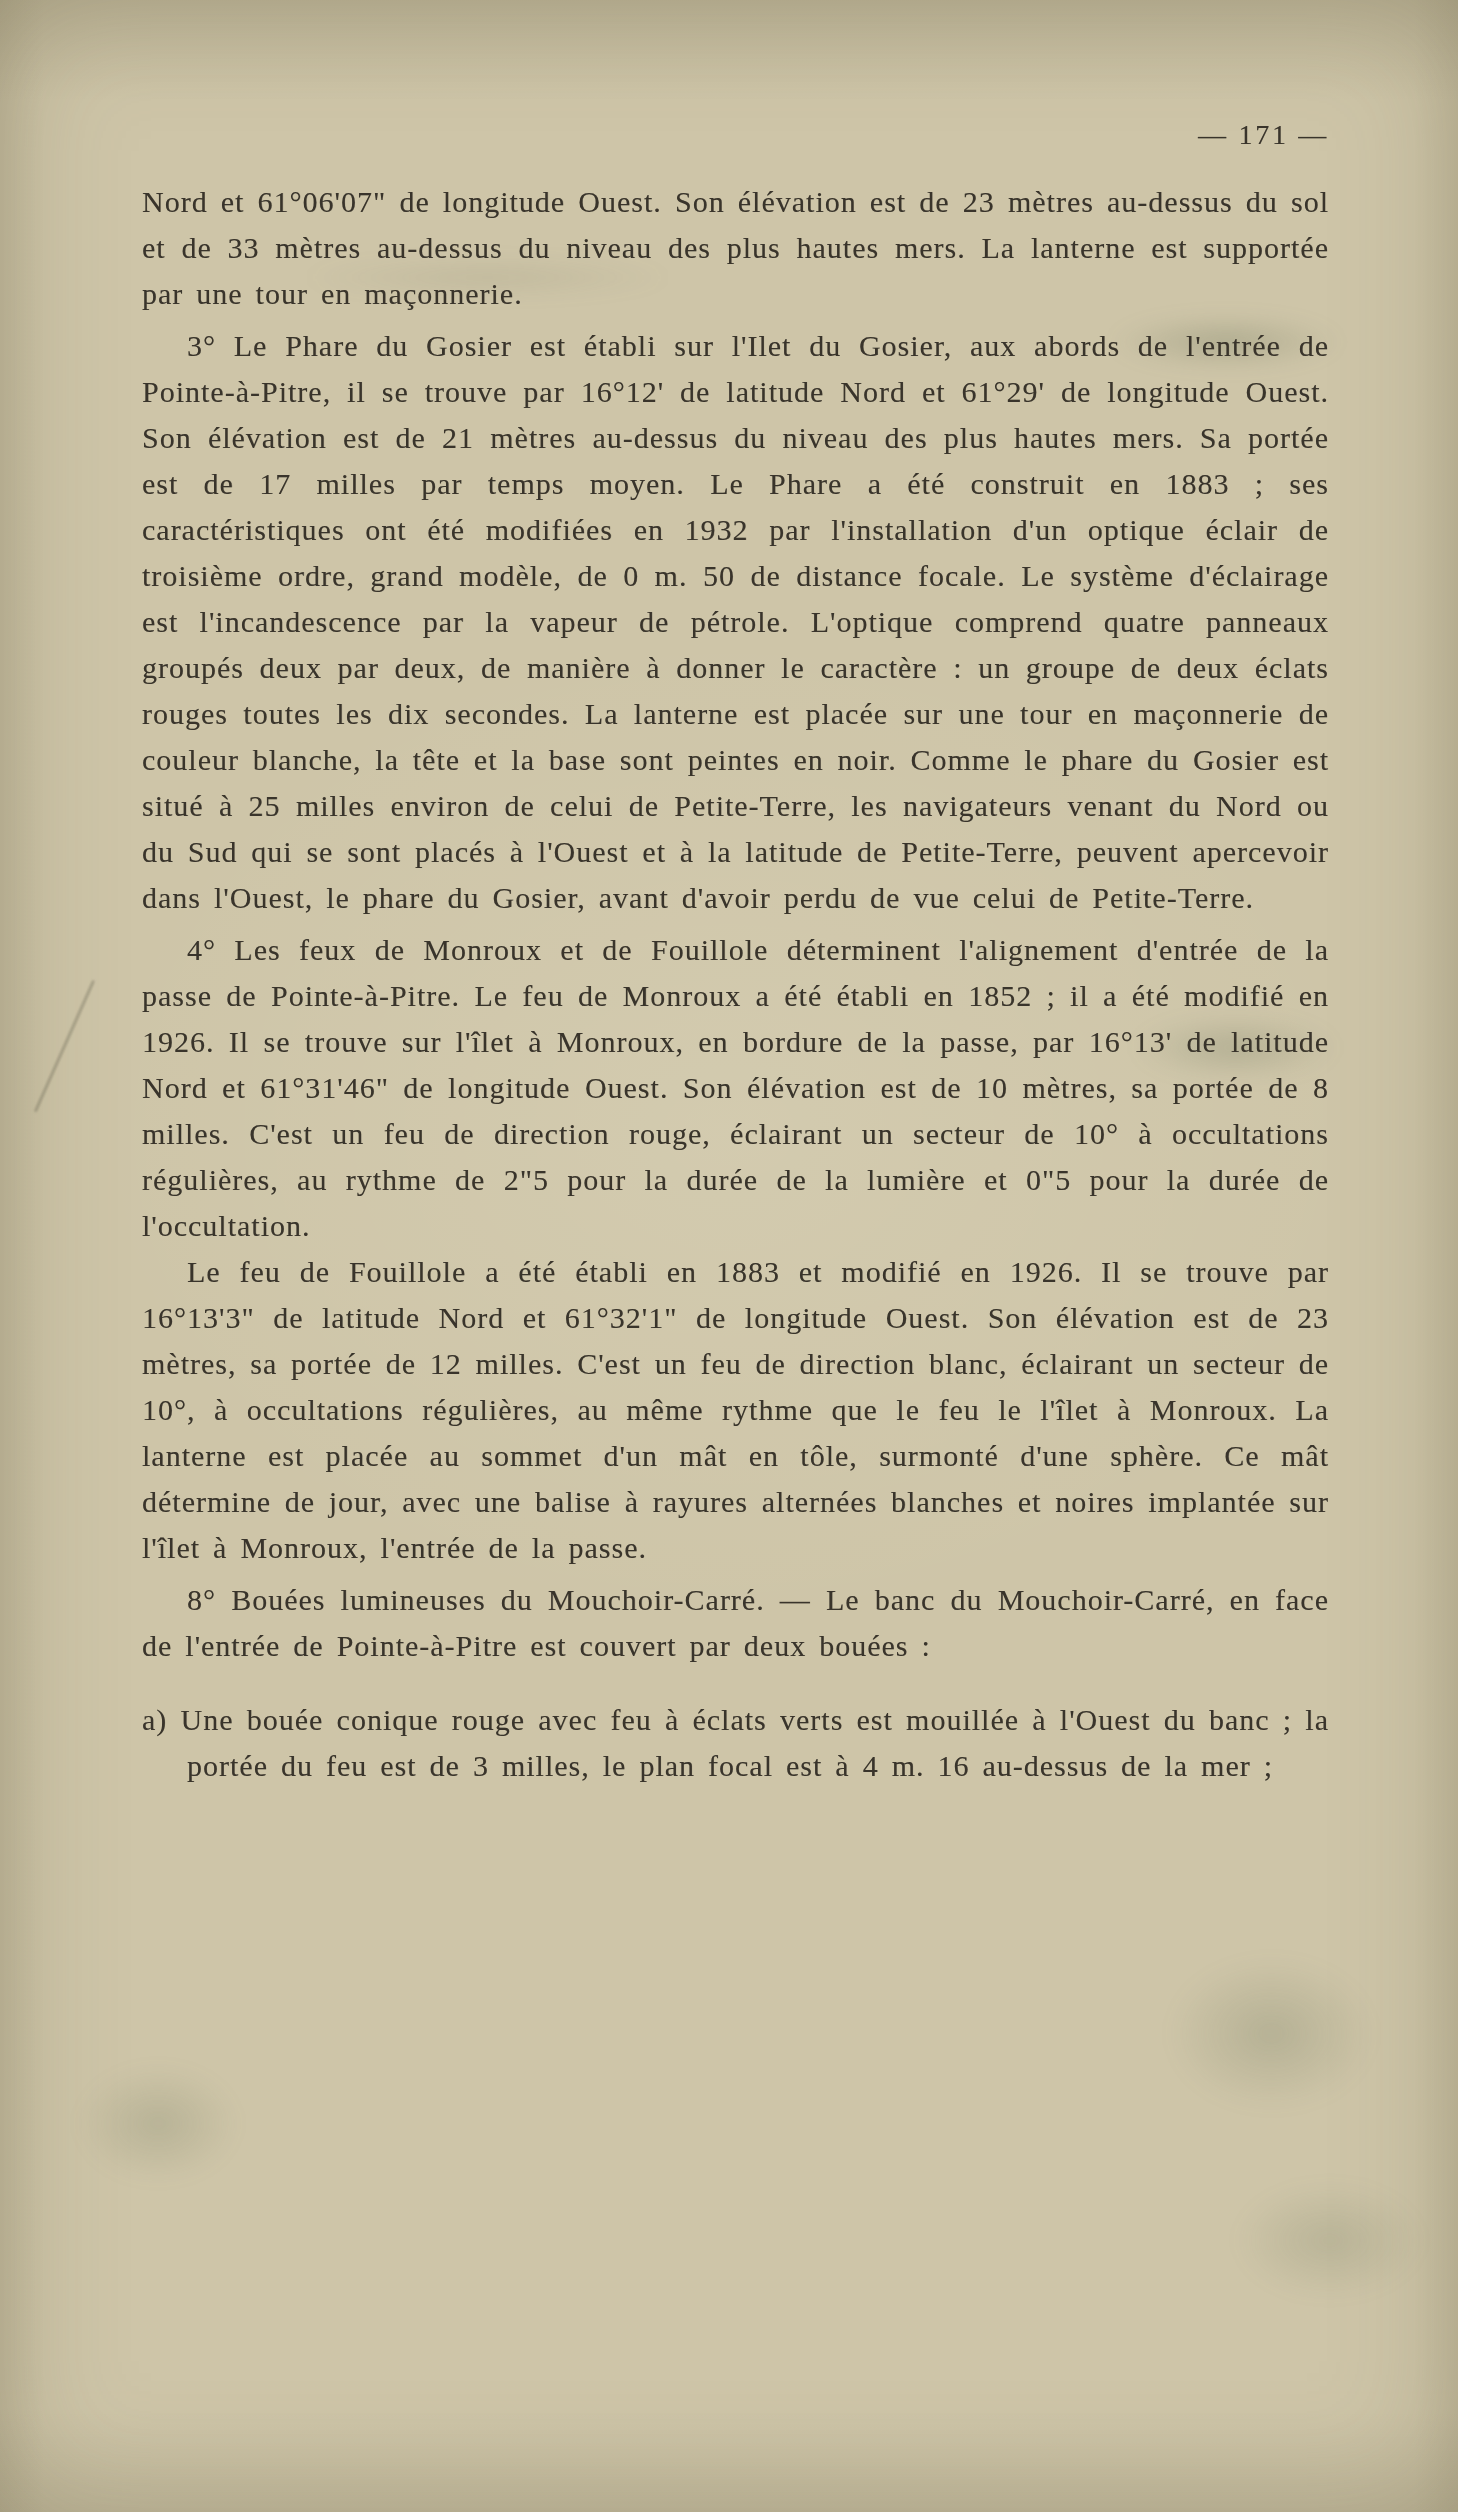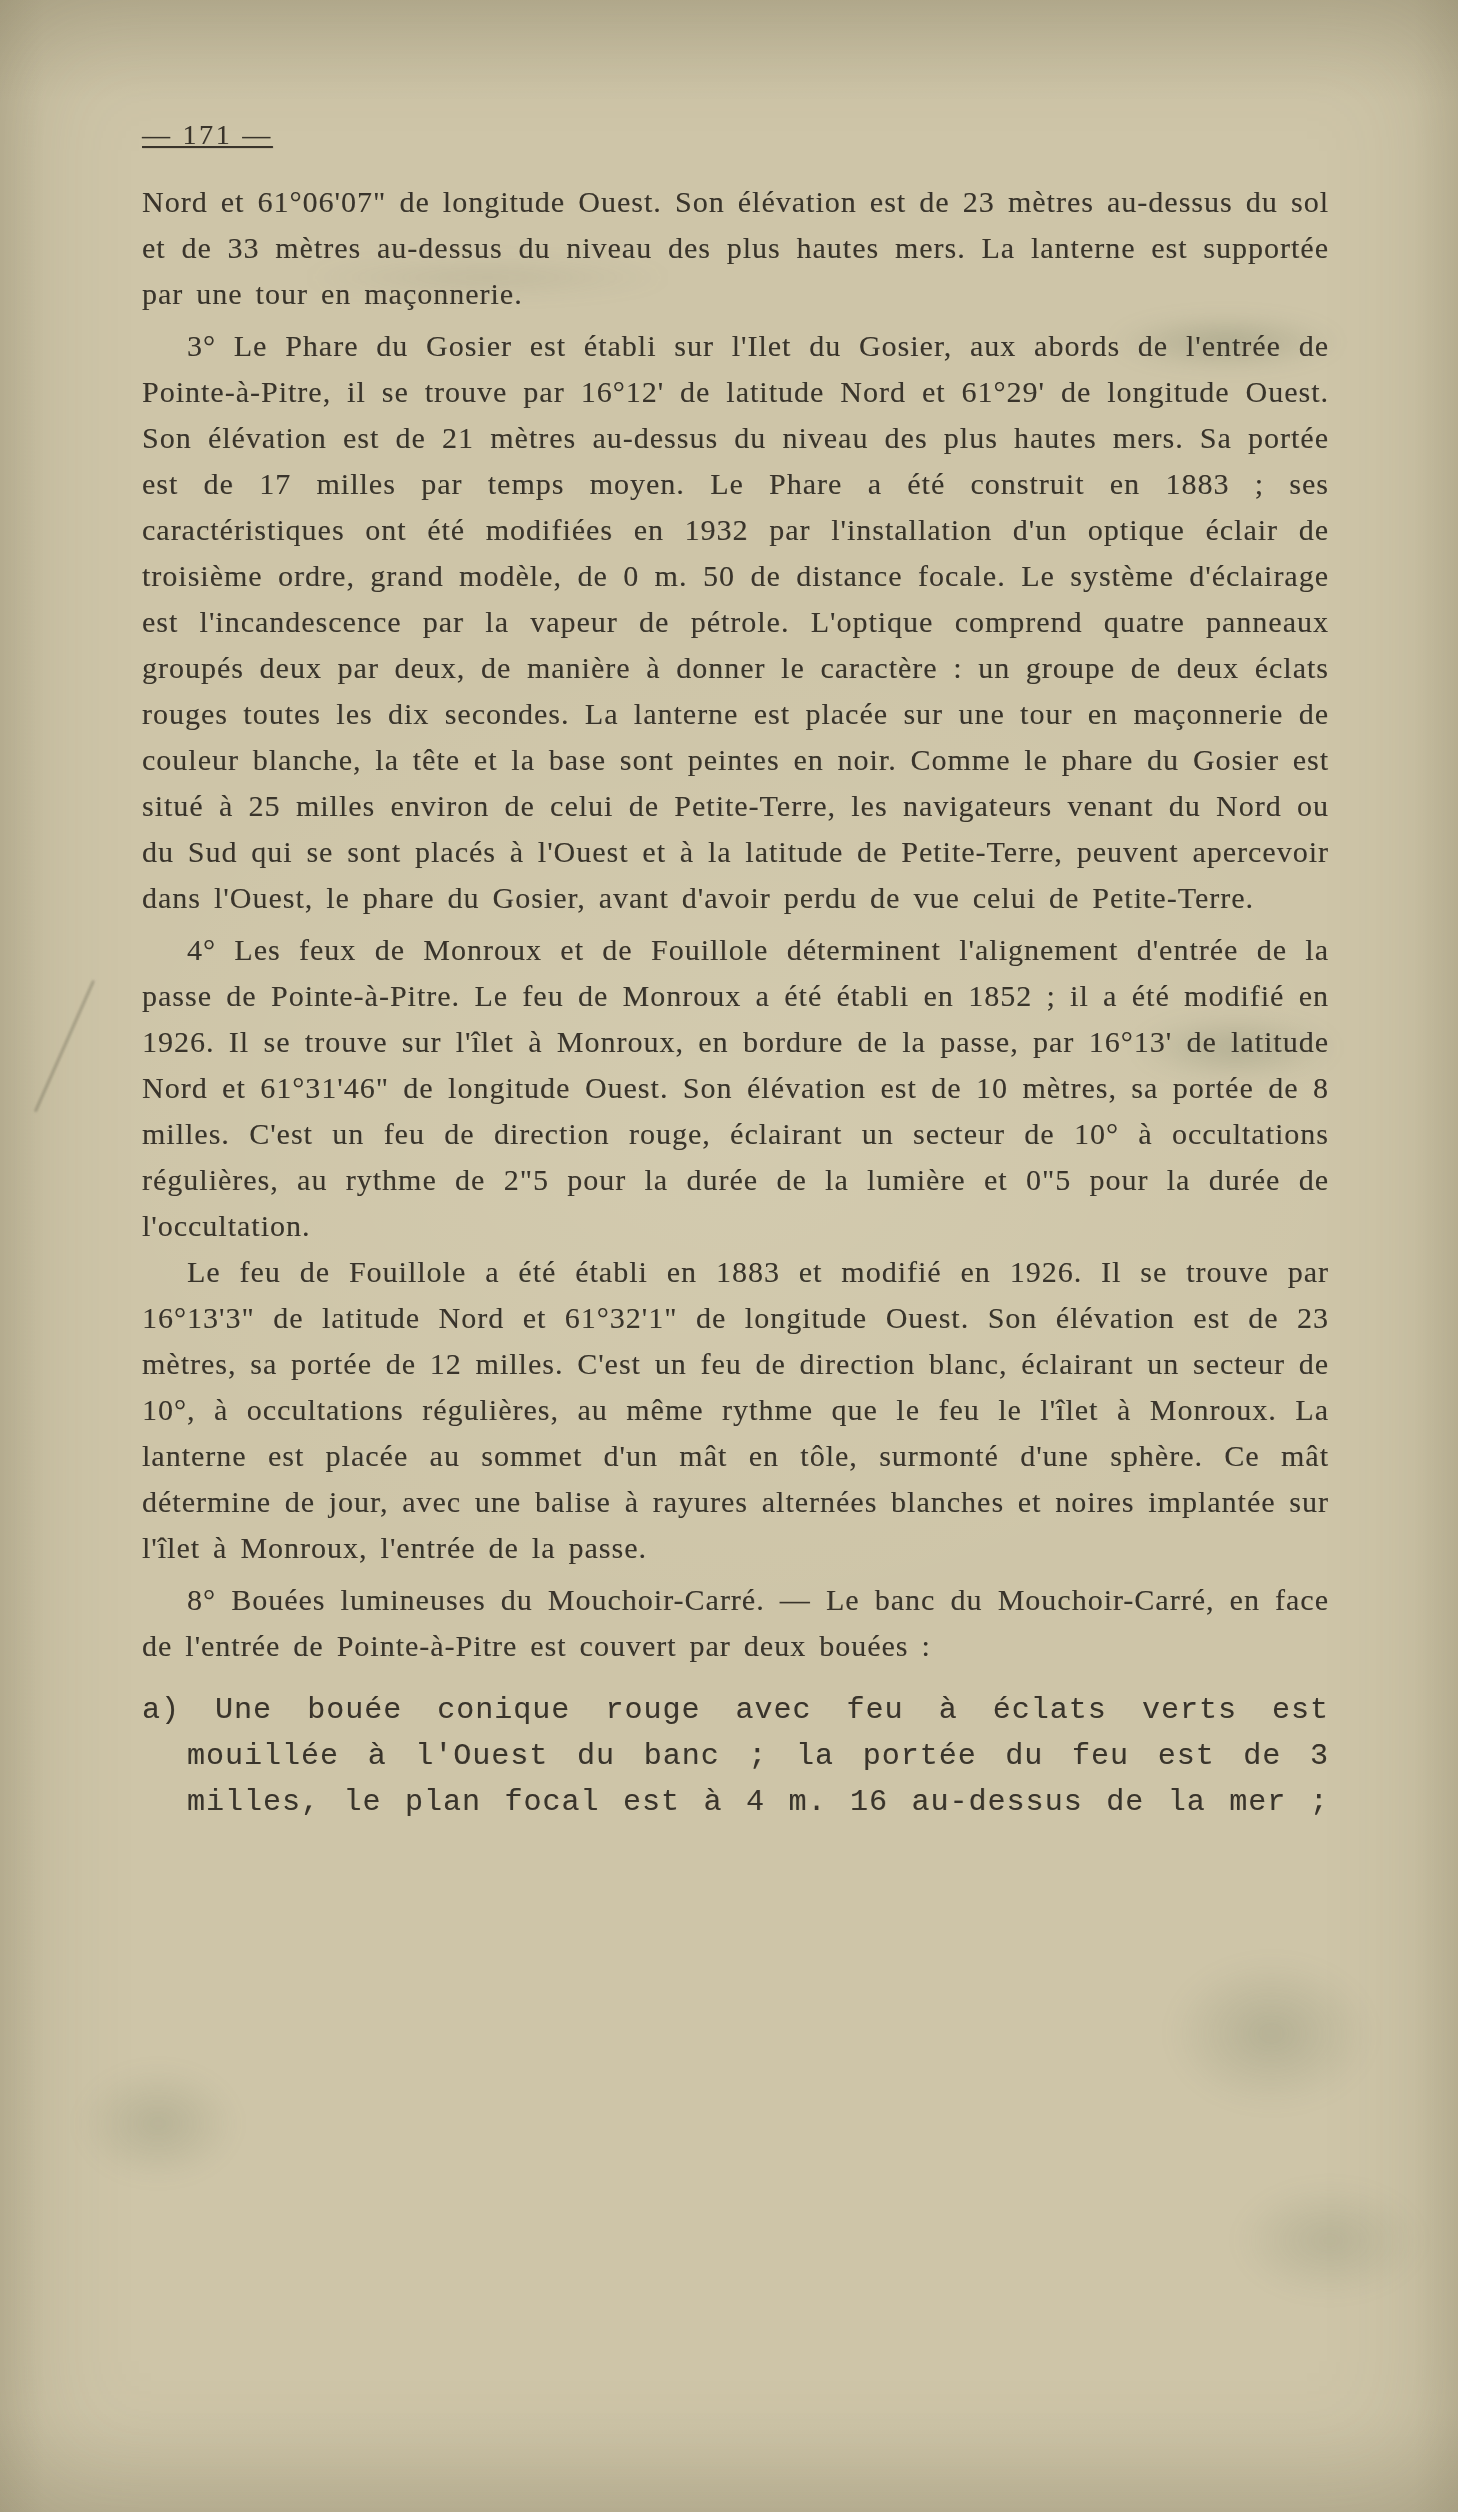--- a/index.html
+++ b/index.html
@@ -16,45 +16,44 @@
     box-shadow: inset 0 0 126px rgba(95,88,60,0.30);
     overflow: hidden;
     font-family: "Liberation Serif", "DejaVu Serif", serif;
     color: #39342b;
   }
   .page-number {
     position: absolute;
     top: 119px;
     left: 142px;
     width: 1187px;
-    text-align: left;
+    text-align: right;
     font-size: 28px;
     letter-spacing: 2.7px;
     text-shadow: 0.3px 0.3px 0.6px rgba(57,52,43,0.35);
-    text-decoration: underline;
   }
   .content {
     position: absolute;
     top: 179px;
     left: 142px;
     width: 1187px;
   }
   .para {
     margin: 0;
     font-size: 30px;
     line-height: 46px;
     text-align: justify;
     text-indent: 45px;
     letter-spacing: 1px;
     word-spacing: 4.5px;
     text-shadow: 0.3px 0.3px 0.6px rgba(57,52,43,0.32);
   }
   .no-indent { text-indent: 0; }
   .gap { margin-top: 6px; }
-  .gap-sm { margin-top: 18px; font-family: Liberation Mono, monospace; }
+  .gap-sm { margin-top: 28px; }
   .hanging { padding-left: 45px; text-indent: -45px; }
   .stain {
     position: absolute;
     border-radius: 50%;
     filter: blur(9px);
     pointer-events: none;
   }
   .s1 { left: 1109px; top: 314px;  width: 234px; height: 56px;  background: radial-gradient(ellipse, rgba(102,112,86,0.30), rgba(0,0,0,0) 70%); }
   .s2 { left: 1132px; top: 1014px; width: 207px; height: 67px;  background: radial-gradient(ellipse, rgba(102,112,86,0.26), rgba(0,0,0,0) 70%); }
   .s3 { left: 1168px; top: 1957px; width: 207px; height: 153px; background: radial-gradient(ellipse, rgba(102,112,86,0.24), rgba(0,0,0,0) 70%); }

